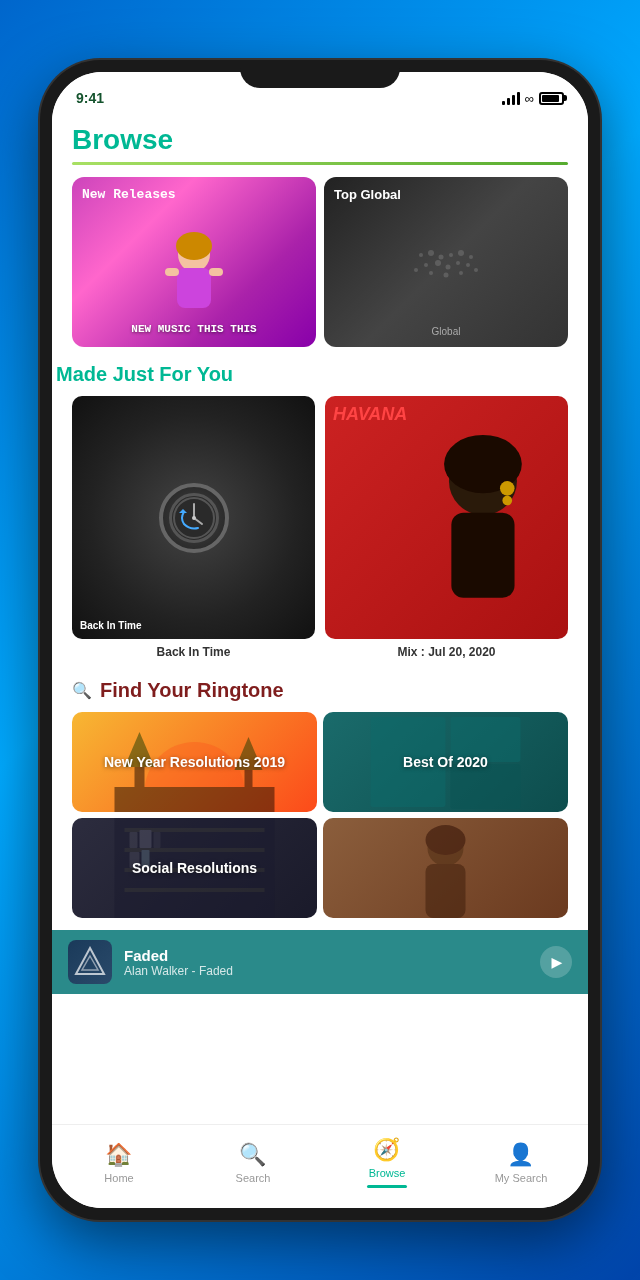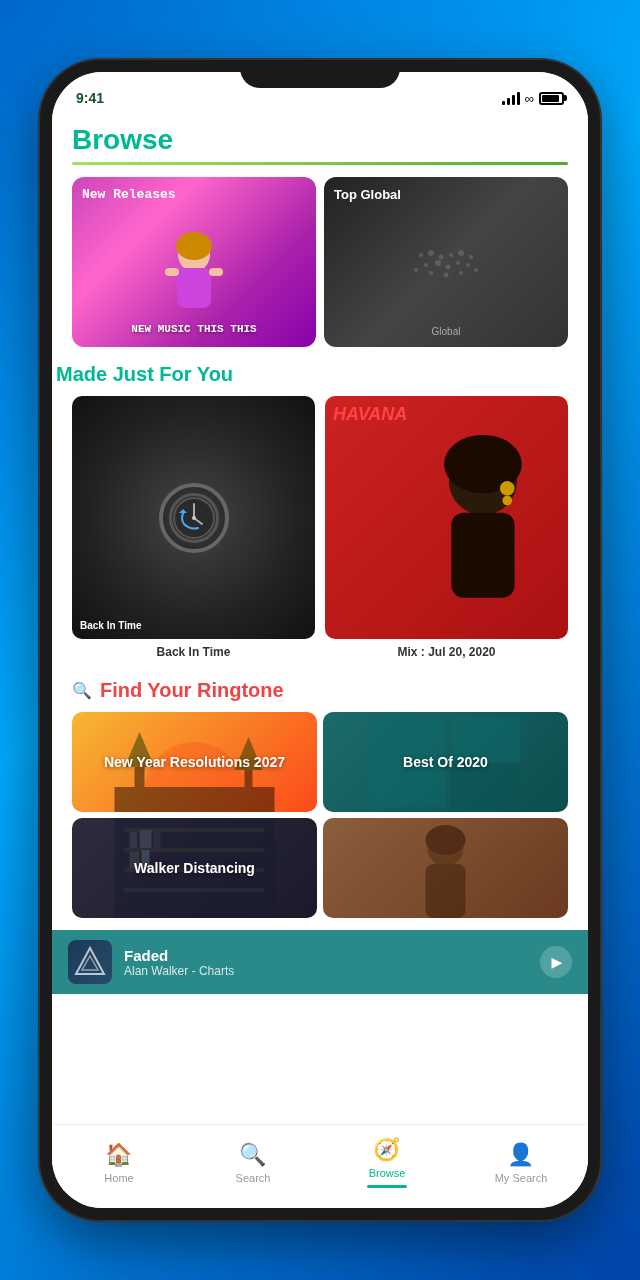--- a/index.html
+++ b/index.html
@@ -285,21 +285,21 @@
       gap: 8px;
       padding: 4px 20px 10px 20px;
     }
     .search-small-icon {
       font-size: 16px;
       color: #00b894;
     }
     .find-ringtone-title {
       font-size: 20px;
       font-weight: 700;
-      color: #ef4444;
+      color: #7f1d1d;
     }
     
     .ringtone-grid {
       display: grid;
       grid-template-columns: 1fr 1fr;
       gap: 6px;
       padding: 0 20px 12px 20px;
     }
     .ringtone-card {
       height: 100px;
@@ -588,21 +588,21 @@
 
             <circle cx="80" cy="80" r="50" fill="#fc4a1a" opacity="0.6"></circle>
 
             <rect x="20" y="50" width="10" height="50" fill="#1a0a00"></rect>
             <polygon points="25,20 10,55 40,55" fill="#1a3a00"></polygon>
             <rect x="130" y="55" width="8" height="45" fill="#1a0a00"></rect>
             <polygon points="134,25 120,58 148,58" fill="#1a3a00"></polygon>
 
             <rect x="0" y="75" width="160" height="25" fill="#1a0a00"></rect>
           </svg>
-          <div class="ringtone-card-label">New Year Resolutions 2027</div>
+          <div class="ringtone-card-label">New Year Resolutions 2019</div>
         </div>
 
         <div class="ringtone-card rc-best-2020">
 
           <svg width="100%" height="100%" viewBox="0 0 160 100" xmlns="http://www.w3.org/2000/svg" style="position:absolute;top:0;left:0;opacity:0.5">
             <rect x="85" y="5" width="70" height="45" rx="3" fill="#0d6b6b"></rect>
             <rect x="85" y="52" width="70" height="45" rx="3" fill="#0a5555"></rect>
             <rect x="5" y="5" width="75" height="90" rx="3" fill="#0d6b6b"></rect>
           </svg>
           <div class="ringtone-card-label">Best Of 2020</div>
@@ -616,21 +616,21 @@
             <rect x="10" y="30" width="140" height="4" fill="#333"></rect>
             <rect x="10" y="50" width="140" height="4" fill="#333"></rect>
             <rect x="10" y="70" width="140" height="4" fill="#333"></rect>
 
             <rect x="15" y="14" width="8" height="16" rx="1" fill="#445"></rect>
             <rect x="25" y="12" width="12" height="18" rx="1" fill="#556"></rect>
             <rect x="39" y="14" width="7" height="16" rx="1" fill="#334"></rect>
             <rect x="15" y="34" width="10" height="16" rx="1" fill="#445"></rect>
             <rect x="27" y="32" width="8" height="18" rx="1" fill="#567"></rect>
           </svg>
-          <div class="ringtone-card-label">Walker Distancing</div>
+          <div class="ringtone-card-label">Social Resolutions</div>
         </div>
 
         <div class="ringtone-card rc-romance">
           <svg width="100%" height="100%" viewBox="0 0 160 100" xmlns="http://www.w3.org/2000/svg" style="position:absolute;top:0;left:0;opacity:0.5">
 
             <circle cx="80" cy="30" r="18" fill="#4a2a10"></circle>
             <rect x="60" y="46" width="40" height="54" rx="8" fill="#3a1a08"></rect>
 
             <ellipse cx="80" cy="22" rx="20" ry="15" fill="#2a0a00"></ellipse>
           </svg>
@@ -639,21 +639,21 @@
 
       <div class="mini-player">
         <div class="mini-player-art">
           <svg width="32" height="32" viewBox="0 0 32 32" xmlns="http://www.w3.org/2000/svg">
             <polygon points="16,2 30,28 2,28" fill="none" stroke="rgba(255,255,255,0.7)" stroke-width="2"></polygon>
             <polygon points="16,10 24,24 8,24" fill="none" stroke="rgba(255,255,255,0.5)" stroke-width="1.5"></polygon>
           </svg>
         </div>
         <div class="mini-player-info">
           <div class="mini-player-title">Faded</div>
-          <div class="mini-player-artist">Alan Walker - Charts</div>
+          <div class="mini-player-artist">Alan Walker - Faded</div>
         </div>
         <div class="mini-player-play">
           <span style="color:#fff;font-size:14px;margin-left:2px">▶</span>
         </div>
       </div>
     </div>
 
     <div class="bottom-nav">
       <div class="nav-item">
         <span class="nav-icon">🏠</span>

